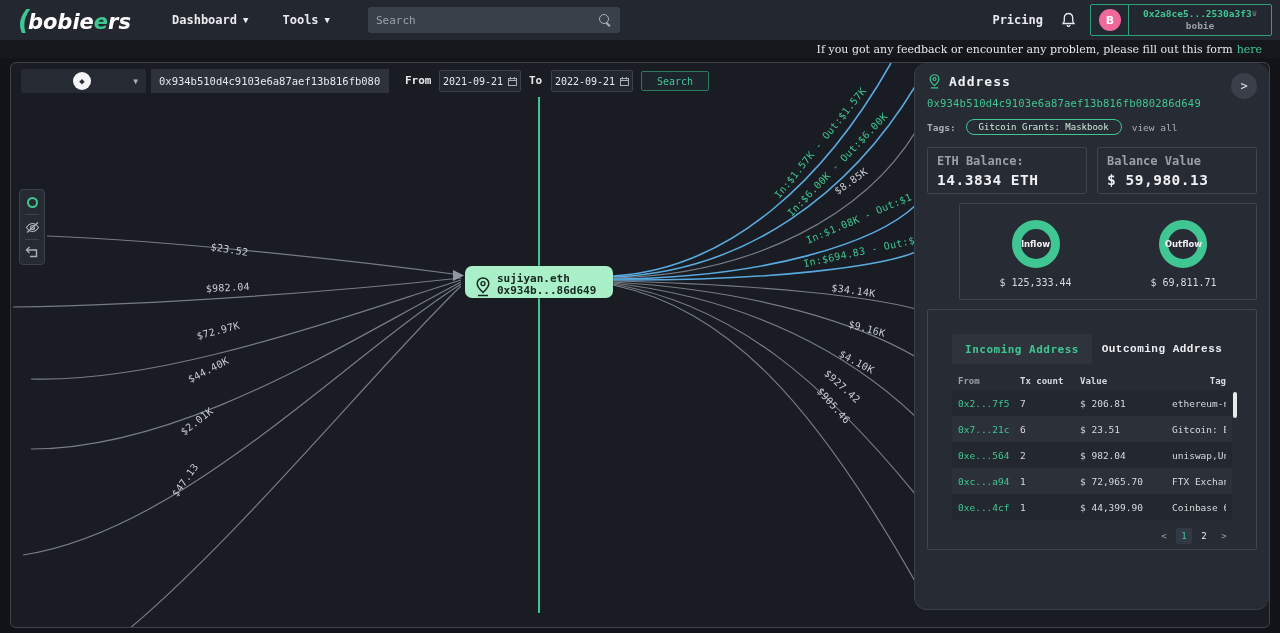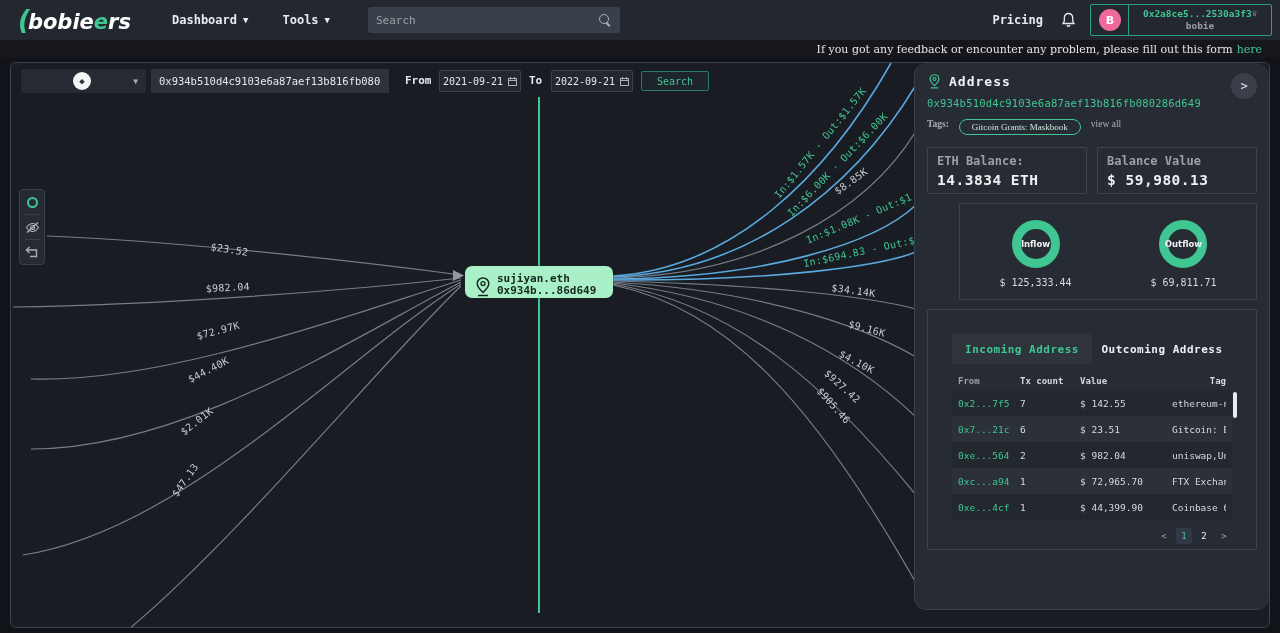--- a/index.html
+++ b/index.html
@@ -99,21 +99,21 @@
   .panel { position:absolute; top:0; right:0; width:355px; height:547px; background:#272b33;
            border-left:1px solid #3a414b; border-bottom:1px solid #3a414b; z-index:10;
            padding:8px 12px;border-radius:13px; }
   .panel-head { position:relative; }
   .panel-title { display:flex; align-items:center; gap:7px; color:#f0f2f4;
                  font-size:13px; font-weight:bold; letter-spacing:1px; margin-top:2px; }
   .panel-chevron { position:absolute; right:0; top:0; width:26px; height:26px; border-radius:50%;
                    background:#3a3f49; color:#dfe2e6; display:flex; align-items:center;
                    justify-content:center; font-size:12px; cursor:pointer; }
   .panel-addr { color:var(--accent,#3fc692); font-size:10.5px; margin-top:7px; letter-spacing:.2px; }
-  .tags-row { display:flex; gap:10px; margin-top:10px;font-family:Liberation Serif, serif; }
+  .tags-row { display:flex; align-items:center; gap:10px; margin-top:10px; }
   .tags-label { color:#aab0b8; font-size:9.5px; font-weight:bold; }
   .tag-pill { border:1px solid var(--accent,#3fc692); border-radius:10px; padding:2px 12px;
               color:#cfe9dd; font-size:9px; cursor:pointer; }
   .view-all { color:#aab0b8; font-size:9.5px; cursor:pointer; }
 
   .bal-row { display:flex; gap:10px; margin-top:12px; }
   .bal-box { width:160px; height:47px; border:1px solid #3f454f; border-radius:2px; padding:6px 9px; }
   .bal-label { color:#9aa0a8; font-size:12px; font-weight:bold; }
   .bal-value { color:#eef0f3; font-size:14.5px; font-weight:bold; margin-top:4px; letter-spacing:.5px; }
 
@@ -125,21 +125,21 @@
   .donut span { color:#f0f2f4; font-size:8.5px; font-weight:bold;
                 font-family:"DejaVu Sans","Liberation Sans",sans-serif; }
   .flow-val { color:#d7dade; font-size:10px; margin-top:9px; }
 
   .table-box { margin-top:9px; height:241px; border:1px solid #3f454f; border-radius:2px;
                padding:24px; position:relative; }
   .tabs { display:flex; height:30px; }
   .tab { width:158px; display:flex; align-items:center; justify-content:center;
          font-size:11px; font-weight:bold; cursor:pointer; letter-spacing:.5px; }
   .tab.active { background:#2e333c; color:var(--accent,#3fc692); border-radius:2px; }
-  .tab.inactive { color:#eef0f3; }
+  .tab.inactive { color:#eef0f3;font-family:Liberation Mono, monospace; }
   .tbl { margin-top:8px; position:relative; }
   .thead, .trow { display:flex; align-items:center; height:20px; font-size:9px; padding:0 6px; }
   .thead { color:#9aa0a8; font-weight:bold; height:18px; }
   .trow { height:26px; font-size:9.5px; cursor:pointer; }
   .trow:nth-child(odd) { background:#2b3039; }
   .trow:nth-child(even) { background:#23272e; }
   .c-from { width:62px; color:var(--accent,#3fc692); }
   .thead .c-from { color:#9aa0a8; }
   .c-tx { width:60px; color:#d7dade; }
   .c-val { width:92px; color:#d7dade; }
@@ -358,21 +358,21 @@
       <div class="tbl">
         <div class="thead">
           <span class="c-from">From</span>
           <span class="c-tx">Tx count</span>
           <span class="c-val">Value</span>
           <span class="c-tag">Tag</span>
         </div>
         <div class="trow">
           <span class="c-from">0x2...7f5</span>
           <span class="c-tx">7</span>
-          <span class="c-val">$ 142.55</span>
+          <span class="c-val">$ 206.81</span>
           <span class="c-tag">ethereum-name-ser…</span>
         </div>
         <div class="trow">
           <span class="c-from">0x7...21c</span>
           <span class="c-tx">6</span>
           <span class="c-val">$ 23.51</span>
           <span class="c-tag">Gitcoin: Bulk Che…</span>
         </div>
         <div class="trow">
           <span class="c-from">0xe...564</span>

